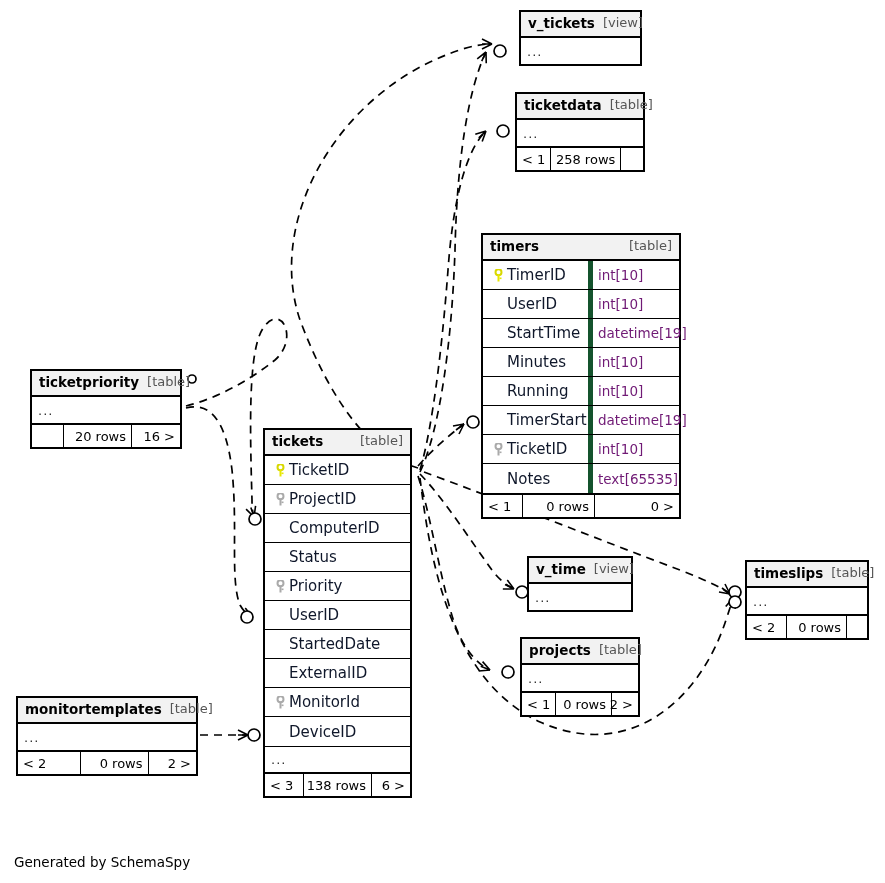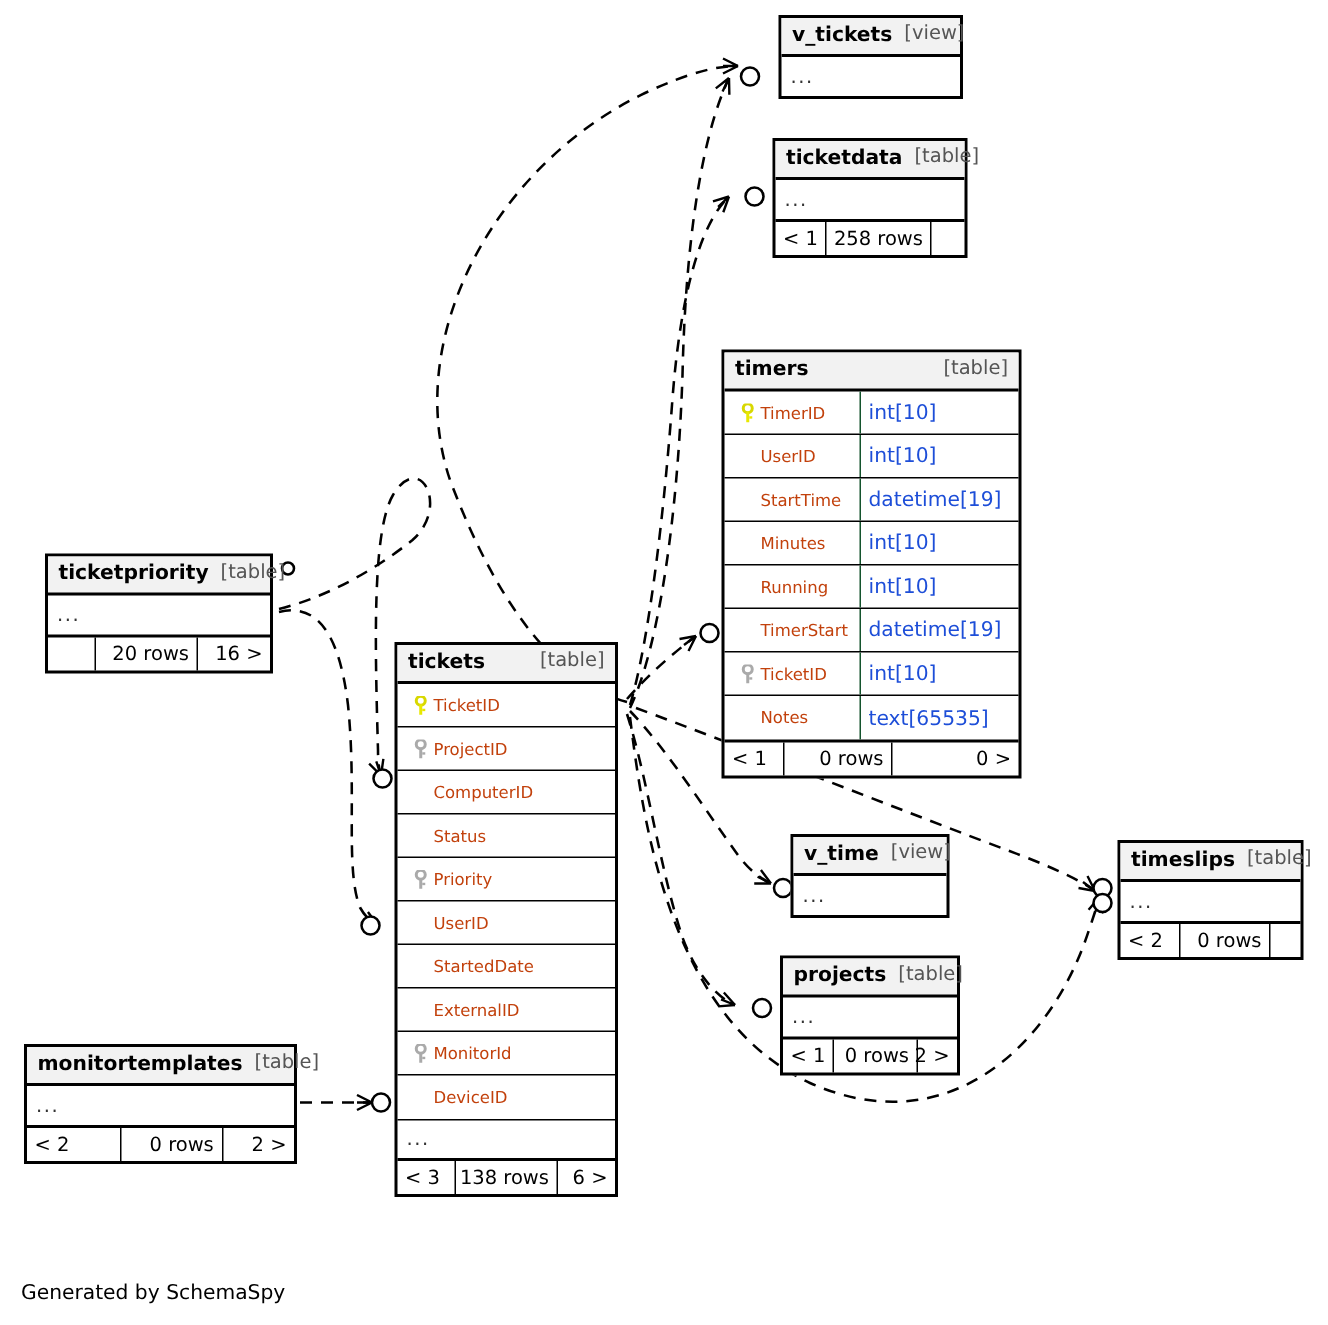--- a/index.html
+++ b/index.html
@@ -68,36 +68,36 @@
     border-bottom: 1px solid #000000;
     box-sizing: border-box;
     align-items: stretch;
   }
   .col:last-child {
     border-bottom: none;
   }
   .col-name {
     display: flex;
     align-items: center;
-    font-size: 11px;
-    color: #c2410c;
+    font-size: 15px;
+    color: #0f172a;
     padding-left: 6px;
     box-sizing: border-box;
     flex: 1 1 auto;
     white-space: nowrap;
   }
   .col-type {
     display: flex;
     align-items: center;
     font-size: 13.5px;
-    color: #1d4ed8;
+    color: #701a75;
     padding-left: 5px;
-    border-left: 1px solid #14532d;
-    box-sizing: border-box;
-    width: 106px;
+    border-left: 5px solid #14532d;
+    box-sizing: border-box;
+    width: 91px;
     white-space: nowrap;
   }
   .keyslot {
     width: 18px;
     flex: 0 0 18px;
     display: flex;
     align-items: center;
     justify-content: center;
   }
   .key {

